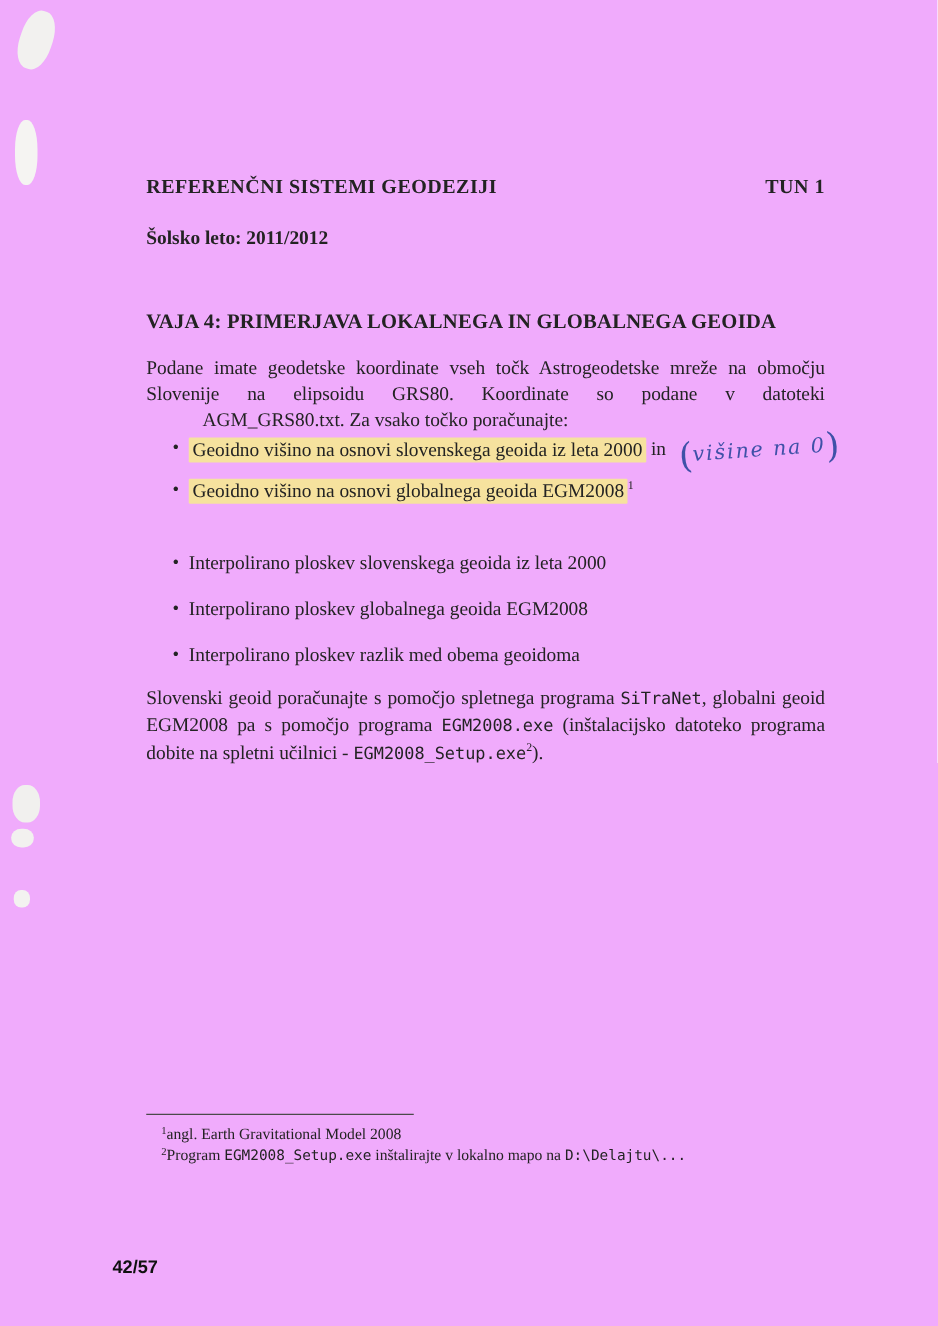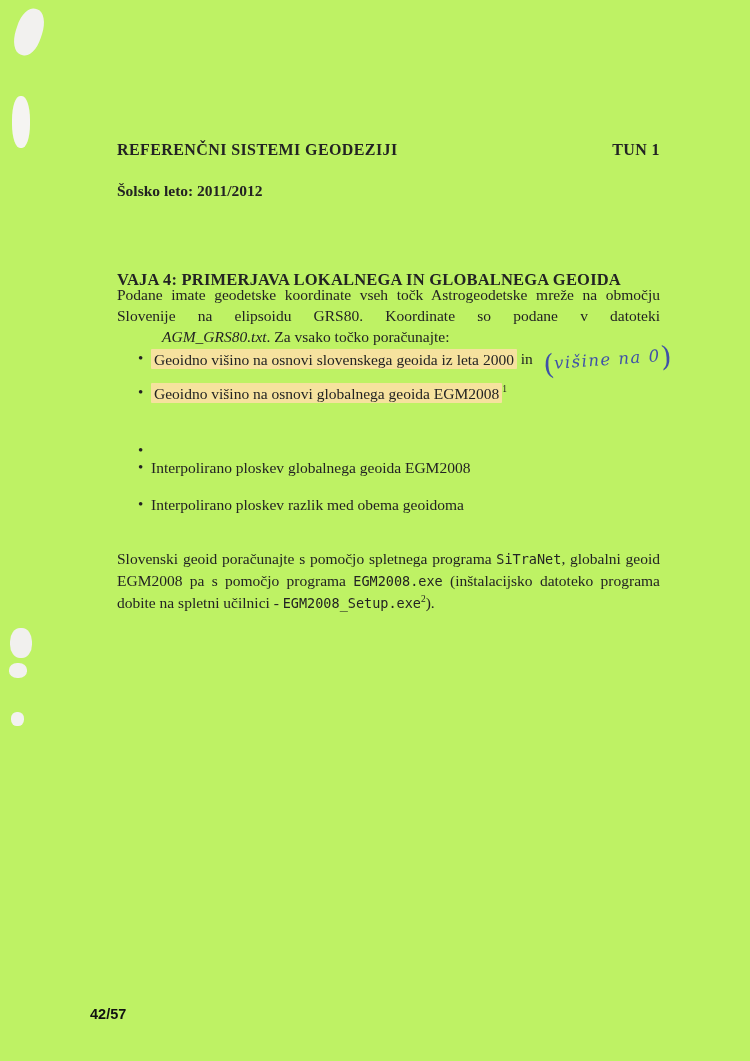--- a/index.html
+++ b/index.html
@@ -4,44 +4,44 @@
 <style>
   :root{
     --highlight:#f6e29e;
     --ink:#3f51a8;
     --text:#232323;
   }
   html,body{margin:0;padding:0;background:#ffffff;}
   .page{
     position:relative;
     width:750px;height:1061px;
-    background:#bef264;
+    background:#f0abfc;
     overflow:hidden;
     font-family:"Liberation Serif", serif;
     color:var(--text);
   }
   
   .smudge{position:absolute;background:#efeeec;border-radius:45%;}
   .smudge.s1{left:16px;top:8px;width:26px;height:48px;transform:rotate(18deg);background:#f2f1ef;}
   .smudge.s2{left:12px;top:96px;width:18px;height:52px;background:#f5f4f2;}
   .smudge.s3{left:10px;top:628px;width:22px;height:30px;background:#f1f0ee;}
   .smudge.s4{left:9px;top:663px;width:18px;height:15px;background:#f2f1ef;}
   .smudge.s5{left:11px;top:712px;width:13px;height:14px;background:#f3f2f0;}
 
   .abs{position:absolute;left:117px;width:543px;}
 
   .header-row{top:141px;display:flex;justify-content:space-between;
     font-weight:bold;font-size:16px;letter-spacing:.4px;}
   .school-year{top:182px;font-weight:bold;font-size:15.5px;}
-  .section-title{top:247px;font-weight:bold;font-size:16.5px;letter-spacing:.2px;margin-top:23px;}
+  .section-title{top:247px;font-weight:bold;font-size:16.5px;letter-spacing:.2px;}
 
   .para{font-size:15.5px;line-height:21px;text-align:justify;}
   .intro{top:284px;}
   .closing{top:548px;}
-  .file{font-style:italic;margin-left:45px;}
+  .file{margin-left:45px;}
   .mono{font-family:"DejaVu Sans Mono", monospace;font-size:13.5px;}
 
   ul.blist{list-style:none;margin:0;padding:0;}
   ul.blist li{position:relative;padding-left:34px;font-size:15.5px;line-height:20px;}
   .bullet{position:absolute;left:21px;top:-1px;font-size:15px;}
   .task-list{top:349px;}
   .task-list li{margin-bottom:13px;white-space:nowrap;}
   .draw-intro{top:414px;font-size:15.5px;}
   .draw-list{top:441px;}
   .draw-list li{margin-bottom:17px;}
@@ -95,30 +95,35 @@
       <span class="bullet">•</span><span class="hl">Geoidno višino na osnovi slovenskega geoida iz leta 2000</span><span> in</span><span class="annotation"><span class="ann-paren">(</span><span class="ann-text">višine na 0</span><span class="ann-paren">)</span></span>
     </li>
     <li>
       <span class="bullet">•</span><span class="hl">Geoidno višino na osnovi globalnega geoida EGM2008</span><span class="sup">1</span>
     </li>
   </ul>
 
 
   <ul class="abs blist draw-list">
     <li>
-      <span class="bullet">•</span>
+      <span class="bullet">•</span><span>Interpolirano ploskev slovenskega geoida iz leta 2000</span>
     </li>
     <li>
       <span class="bullet">•</span><span>Interpolirano ploskev globalnega geoida EGM2008</span>
     </li>
     <li>
       <span class="bullet">•</span><span>Interpolirano ploskev razlik med obema geoidoma</span>
     </li>
   </ul>
 
   <div class="abs para closing"><span>Slovenski geoid poračunajte s pomočjo spletnega programa </span><span class="mono">SiTraNet</span><span>, globalni geoid EGM2008 pa s pomočjo programa </span><span class="mono">EGM2008.exe</span><span> (inštalacijsko datoteko programa dobite na spletni učilnici - </span><span class="mono">EGM2008_Setup.exe</span><span class="sup">2</span><span>).</span></div>
 
+  <div class="abs footnotes">
+    <div class="fn-rule"></div>
+    <div class="fn-line"><span class="sup">1</span><span>angl. Earth Gravitational Model 2008</span></div>
+    <div class="fn-line"><span class="sup">2</span><span>Program </span><span class="mono">EGM2008_Setup.exe</span><span> inštalirajte v lokalno mapo na </span><span class="mono">D:\Delajtu\...</span></div>
+  </div>
 
   <div class="footer-row abs">
     <span>42/57</span>
   </div>
 
 </div>
 
 </body></html>

